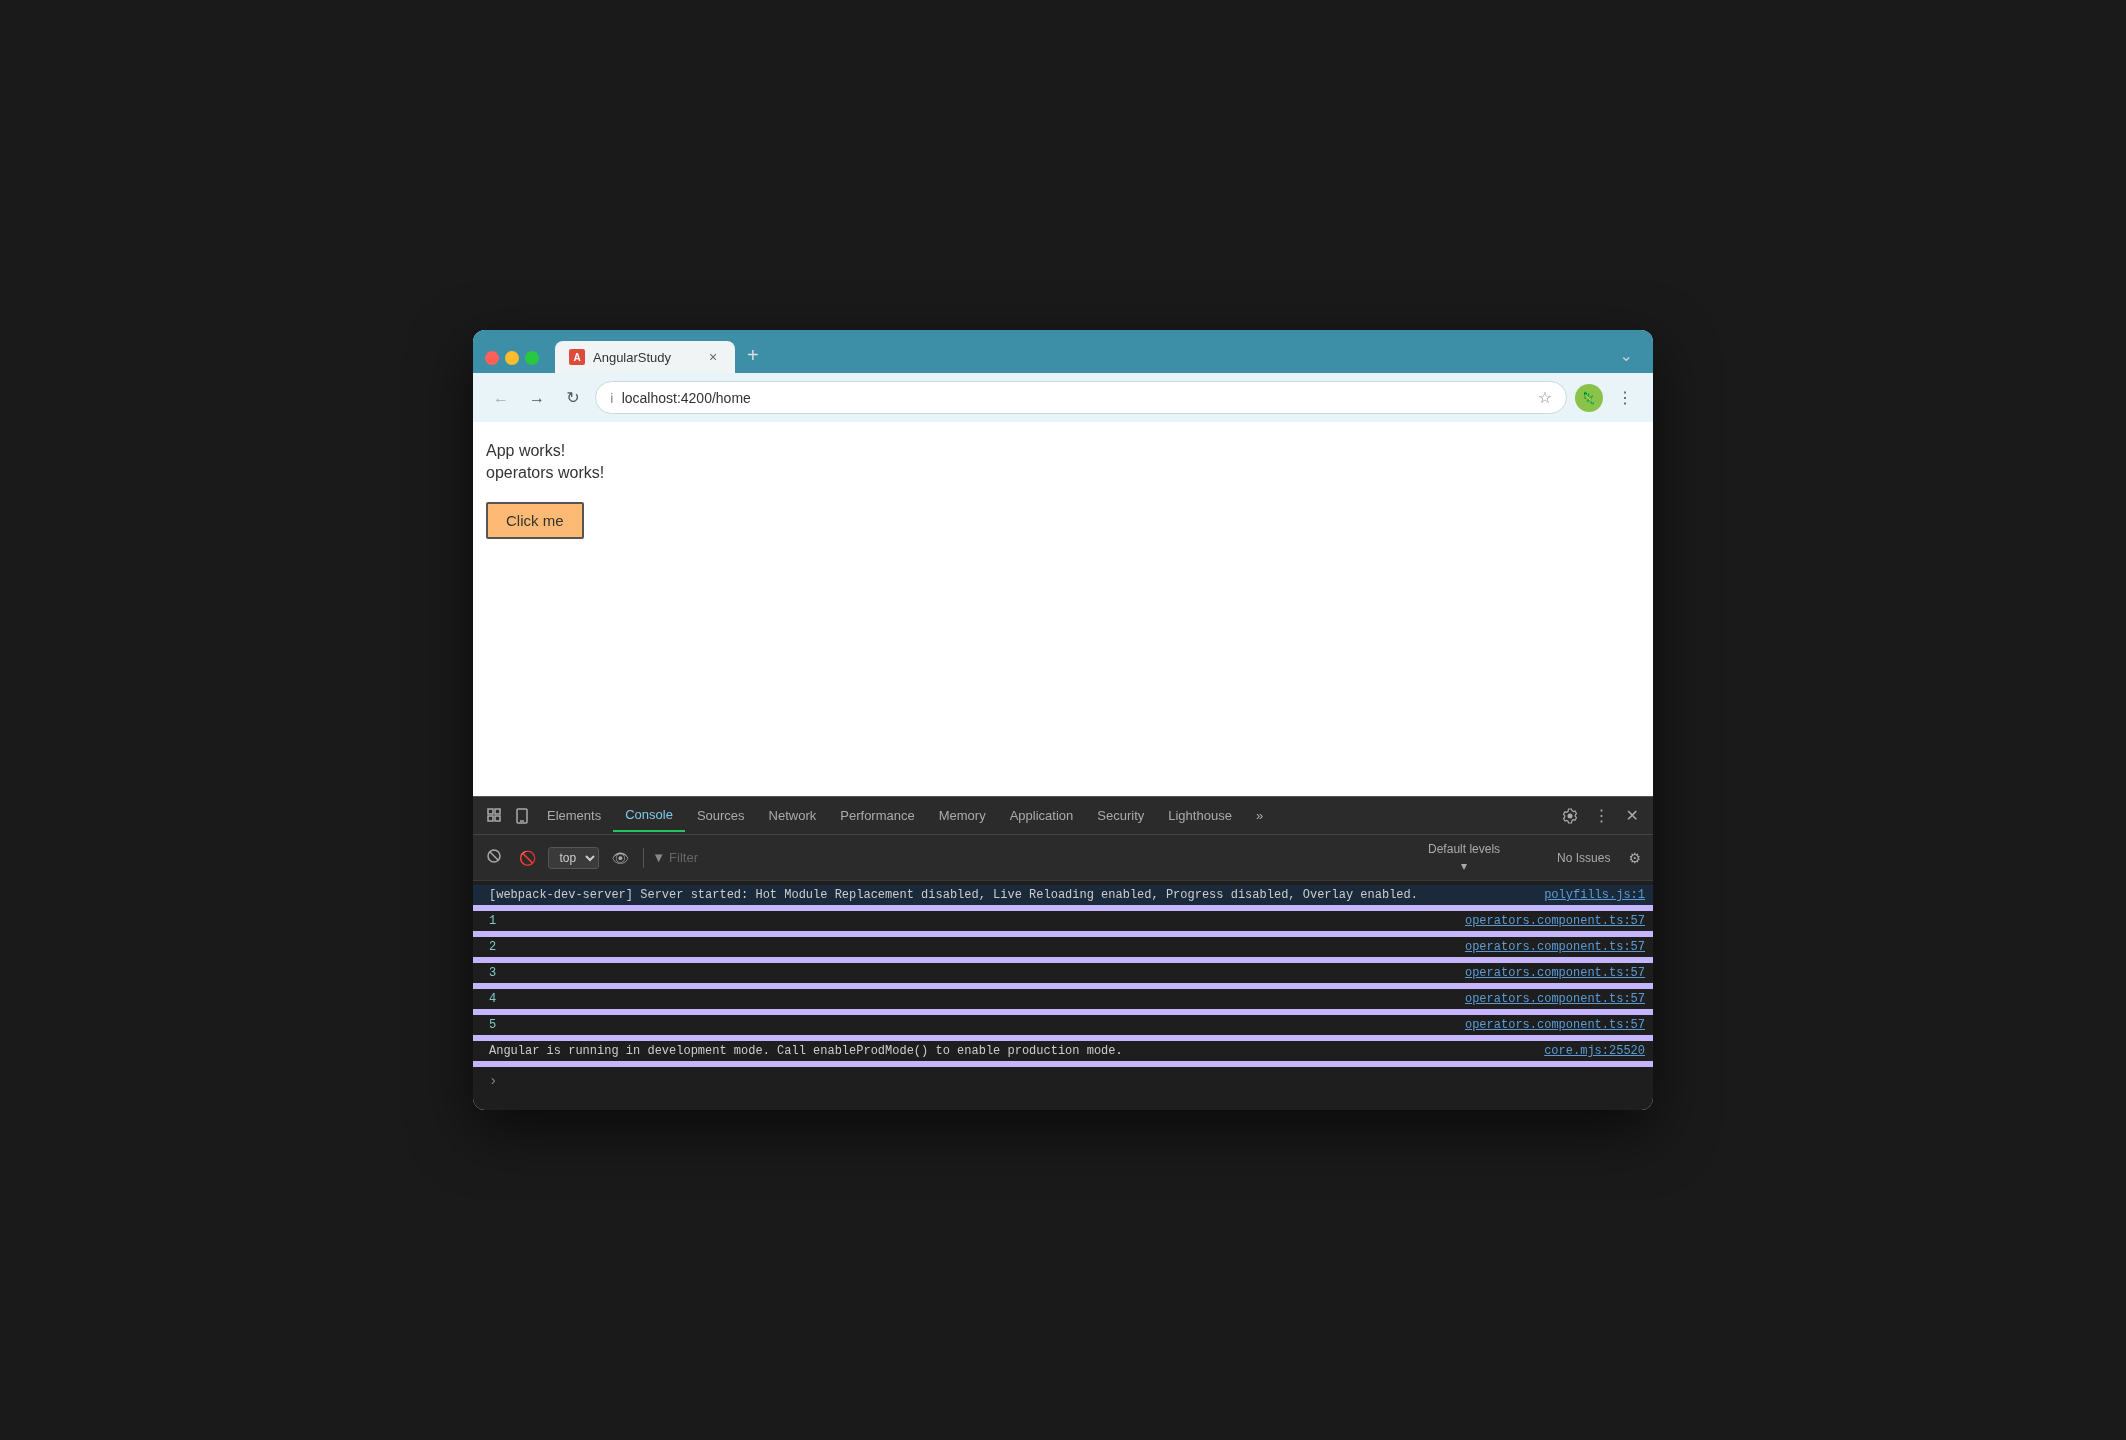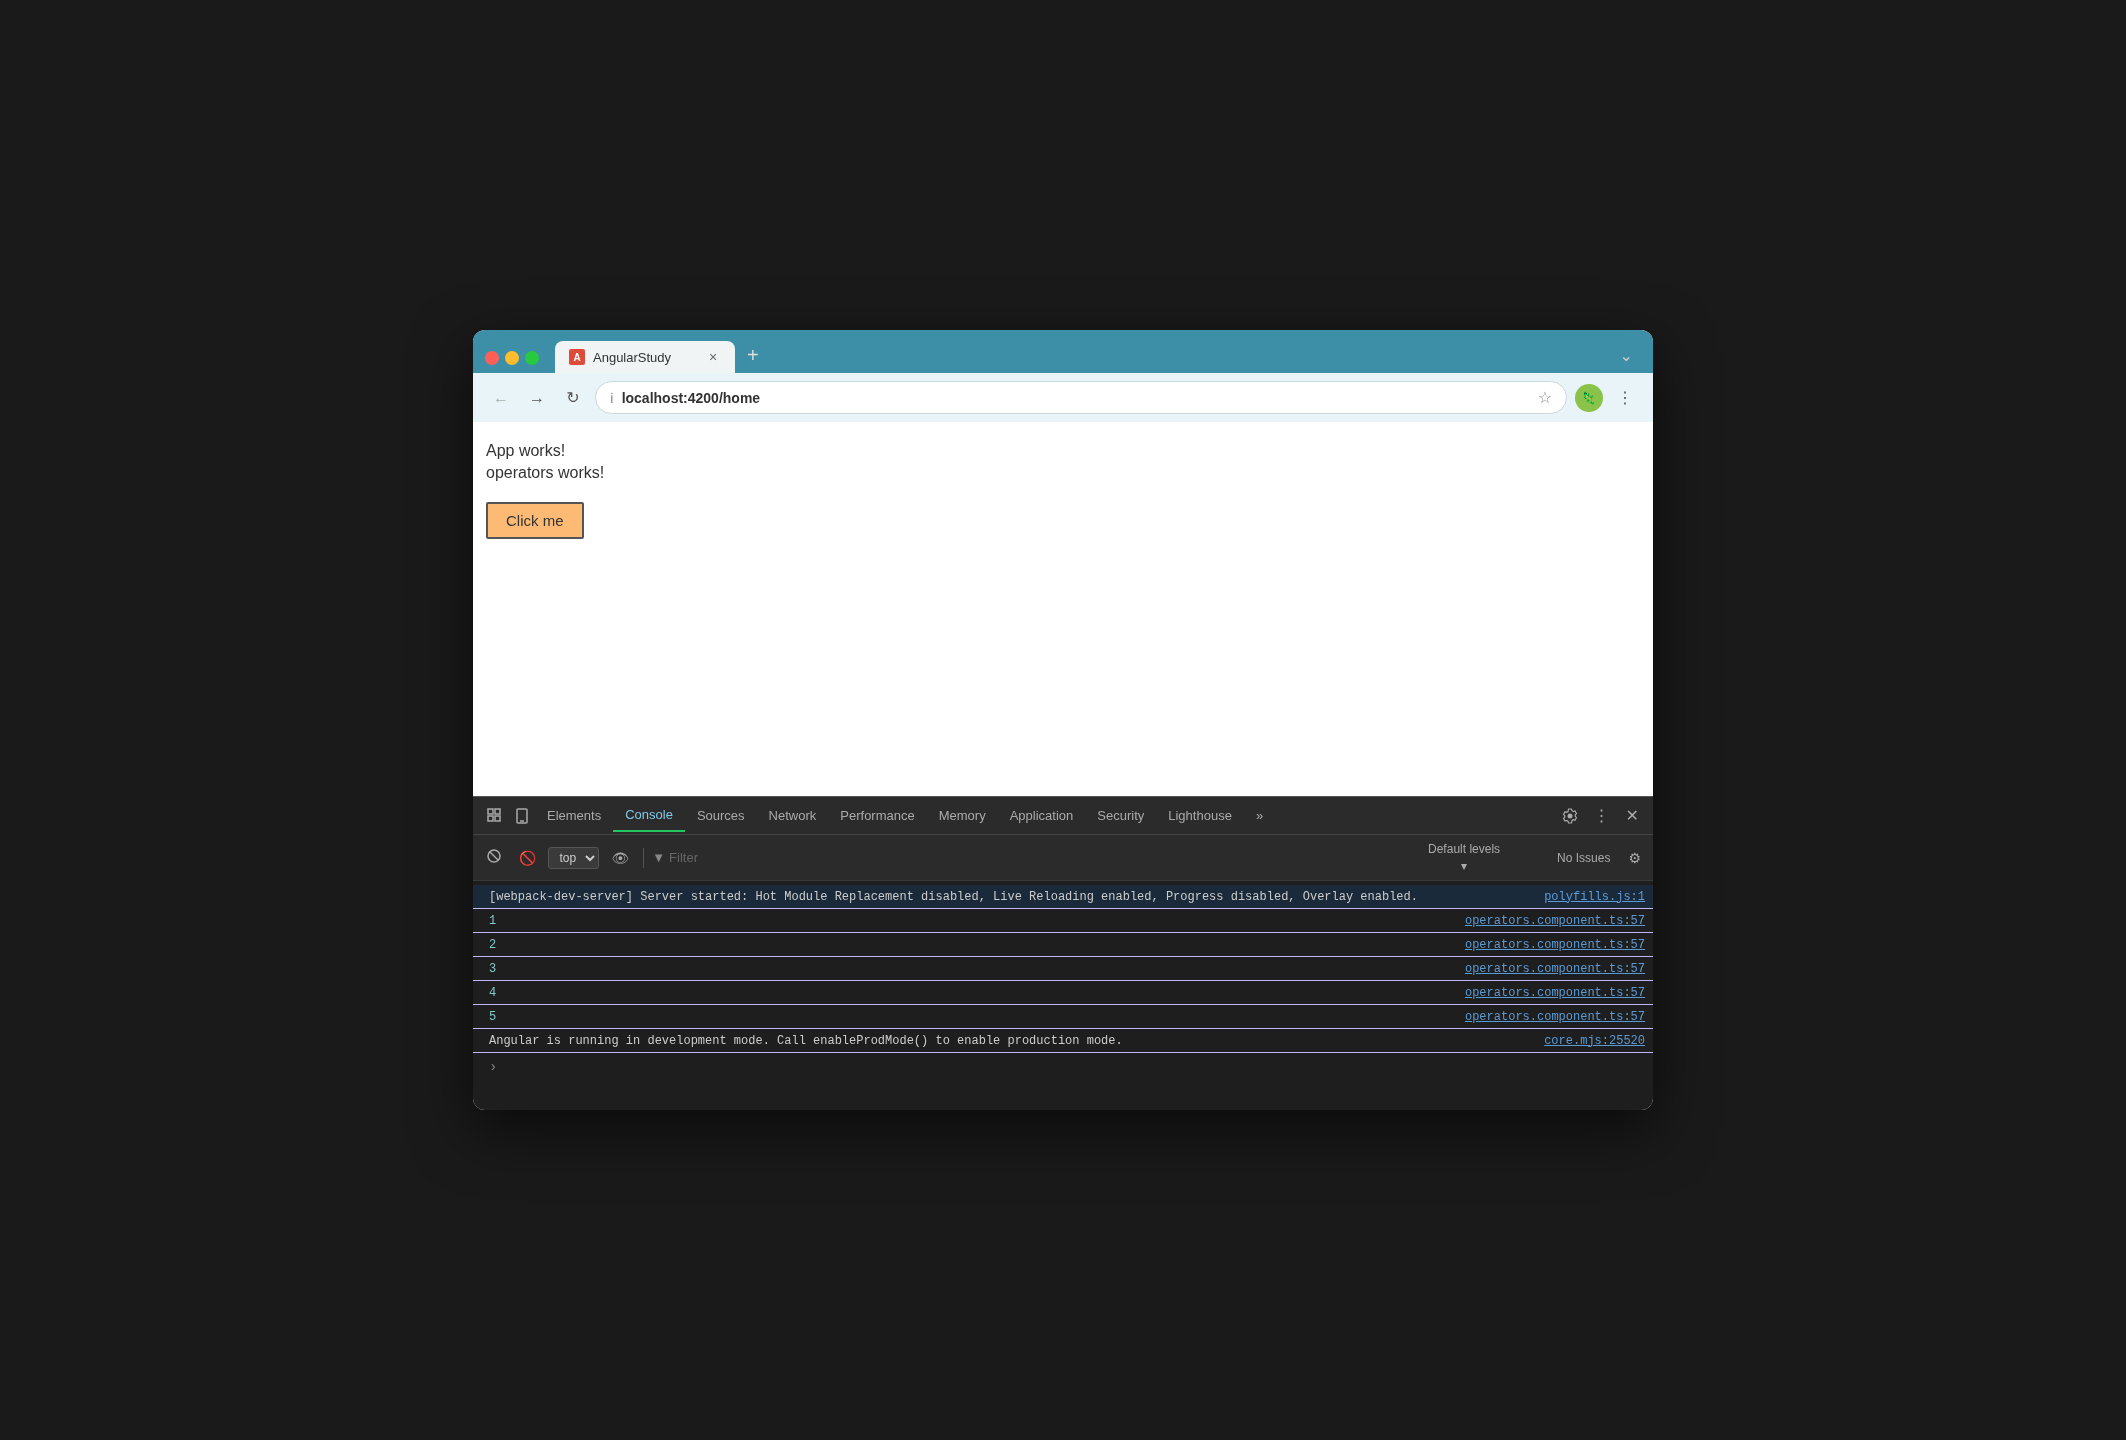--- a/index.html
+++ b/index.html
@@ -160,21 +160,20 @@
 
     .address-icon {
       color: #888;
       font-size: 14px;
     }
 
     .address-text {
       font-size: 14px;
       color: #333;
       flex: 1;
-      font-weight: bold;
     }
 
     .address-star {
       color: #888;
       font-size: 16px;
     }
 
     .browser-menu-btn {
       background: transparent;
       border: none;
@@ -382,23 +381,23 @@
     .console-output {
       flex: 1;
       overflow-y: auto;
       padding: 4px 0;
       font-family: 'Consolas', 'Monaco', 'Courier New', monospace;
       font-size: 12px;
     }
 
     .console-line {
       display: flex;
-      align-items: center;
+      align-items: flex-end;
       padding: 3px 8px 3px 16px;
-      border-bottom: 1px solid #c4b5fd;
+      border-bottom: 6px solid #c4b5fd;
       gap: 8px;
       min-height: 24px;
     }
 
     .console-line-info {
       background: #1a2a3a;
     }
 
     .console-line-number {
       color: #80cbc4;

